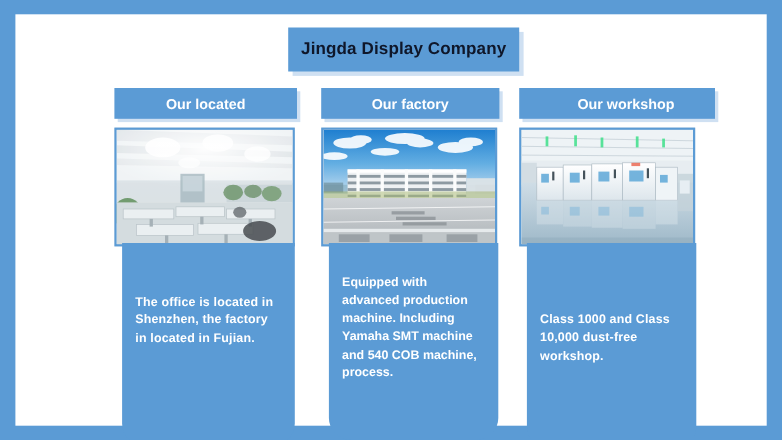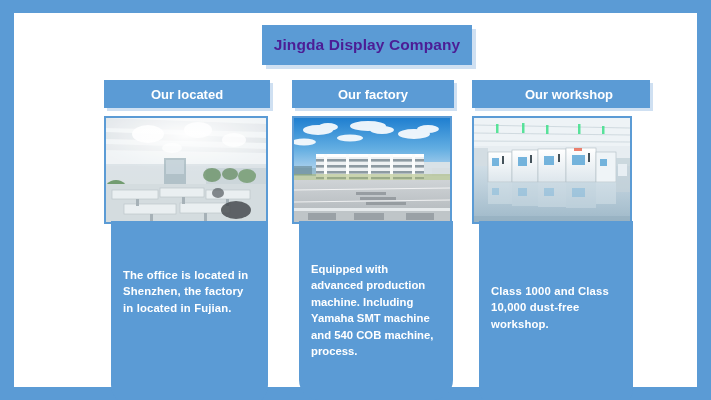--- a/index.html
+++ b/index.html
@@ -4,21 +4,21 @@
 <style>
   html,body{margin:0;padding:0;}
   body{width:711px;height:400px;background:#5b9bd5;font-family:"Liberation Sans",sans-serif;overflow:hidden;}
   .slide{position:absolute;left:0;top:0;width:711px;height:400px;background:#5b9bd5;}
   .inner{position:absolute;left:14px;top:13px;width:683px;height:374px;background:#ffffff;}
 
   
   .title-shadow{position:absolute;left:252px;top:16px;width:210px;height:40px;background:#cfe0f2;}
   .title-box{position:absolute;left:248px;top:12px;width:210px;height:40px;background:#5b9bd5;
              display:flex;align-items:center;justify-content:center;}
-  .title-text{color:#4c1d95;font-size:15.5px;font-weight:bold;letter-spacing:.1px;white-space:nowrap;}
+  .title-text{color:#0f172a;font-size:15.5px;font-weight:bold;letter-spacing:.1px;white-space:nowrap;}
 
   
   .col{position:absolute;top:67px;}
   .col-1{left:90px;}
   .col-2{left:278px;}
   .col-3{left:458px;}
 
   .hdr-shadow{position:absolute;left:3px;top:3px;width:166px;height:28px;background:#cfe0f2;}
   .hdr{position:absolute;left:0;top:0;width:166px;height:28px;background:#5b9bd5;
        display:flex;align-items:center;justify-content:center;}
@@ -30,21 +30,21 @@
   .photo{position:absolute;top:36px;left:0;width:160px;height:104px;border:2px solid #5b9bd5;
          overflow:hidden;background:#dfe6ea;}
   .col-2 .photo{width:156px;}
   .col-3 .photo{width:156px;}
   .photo svg{display:block;width:100%;height:100%;}
 
   
   .panel{position:absolute;left:7px;background:#5b9bd5;border-radius:0 0 20px 20px;
          box-sizing:border-box;padding:14px 12px 10px 12px;}
   .col-1 .panel{top:141px;width:157px;height:184px;padding-top:46px;}
-  .col-2 .panel{top:141px;width:154px;height:179px;padding-top:40px;}
+  .col-2 .panel{top:141px;width:154px;height:179px;padding-top:28px;}
   .col-3 .panel{top:141px;width:154px;height:187px;padding-top:62px;}
   .panel p{margin:0;color:#ffffff;font-size:11.3px;font-weight:bold;line-height:1.45;}
   .col-1 .panel p{letter-spacing:.15px;}
   .col-3 .panel p{letter-spacing:.15px;}
 </style>
 </head>
 <body>
 
 <div class="slide">
   <div class="inner">

